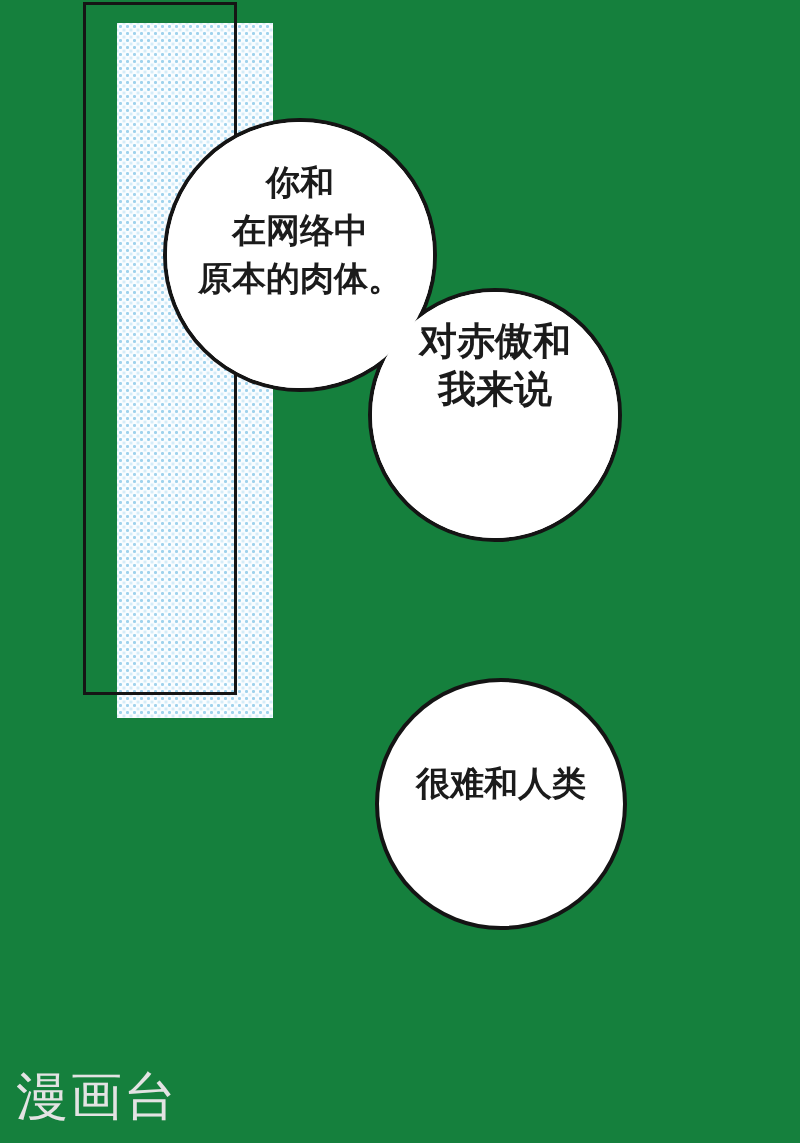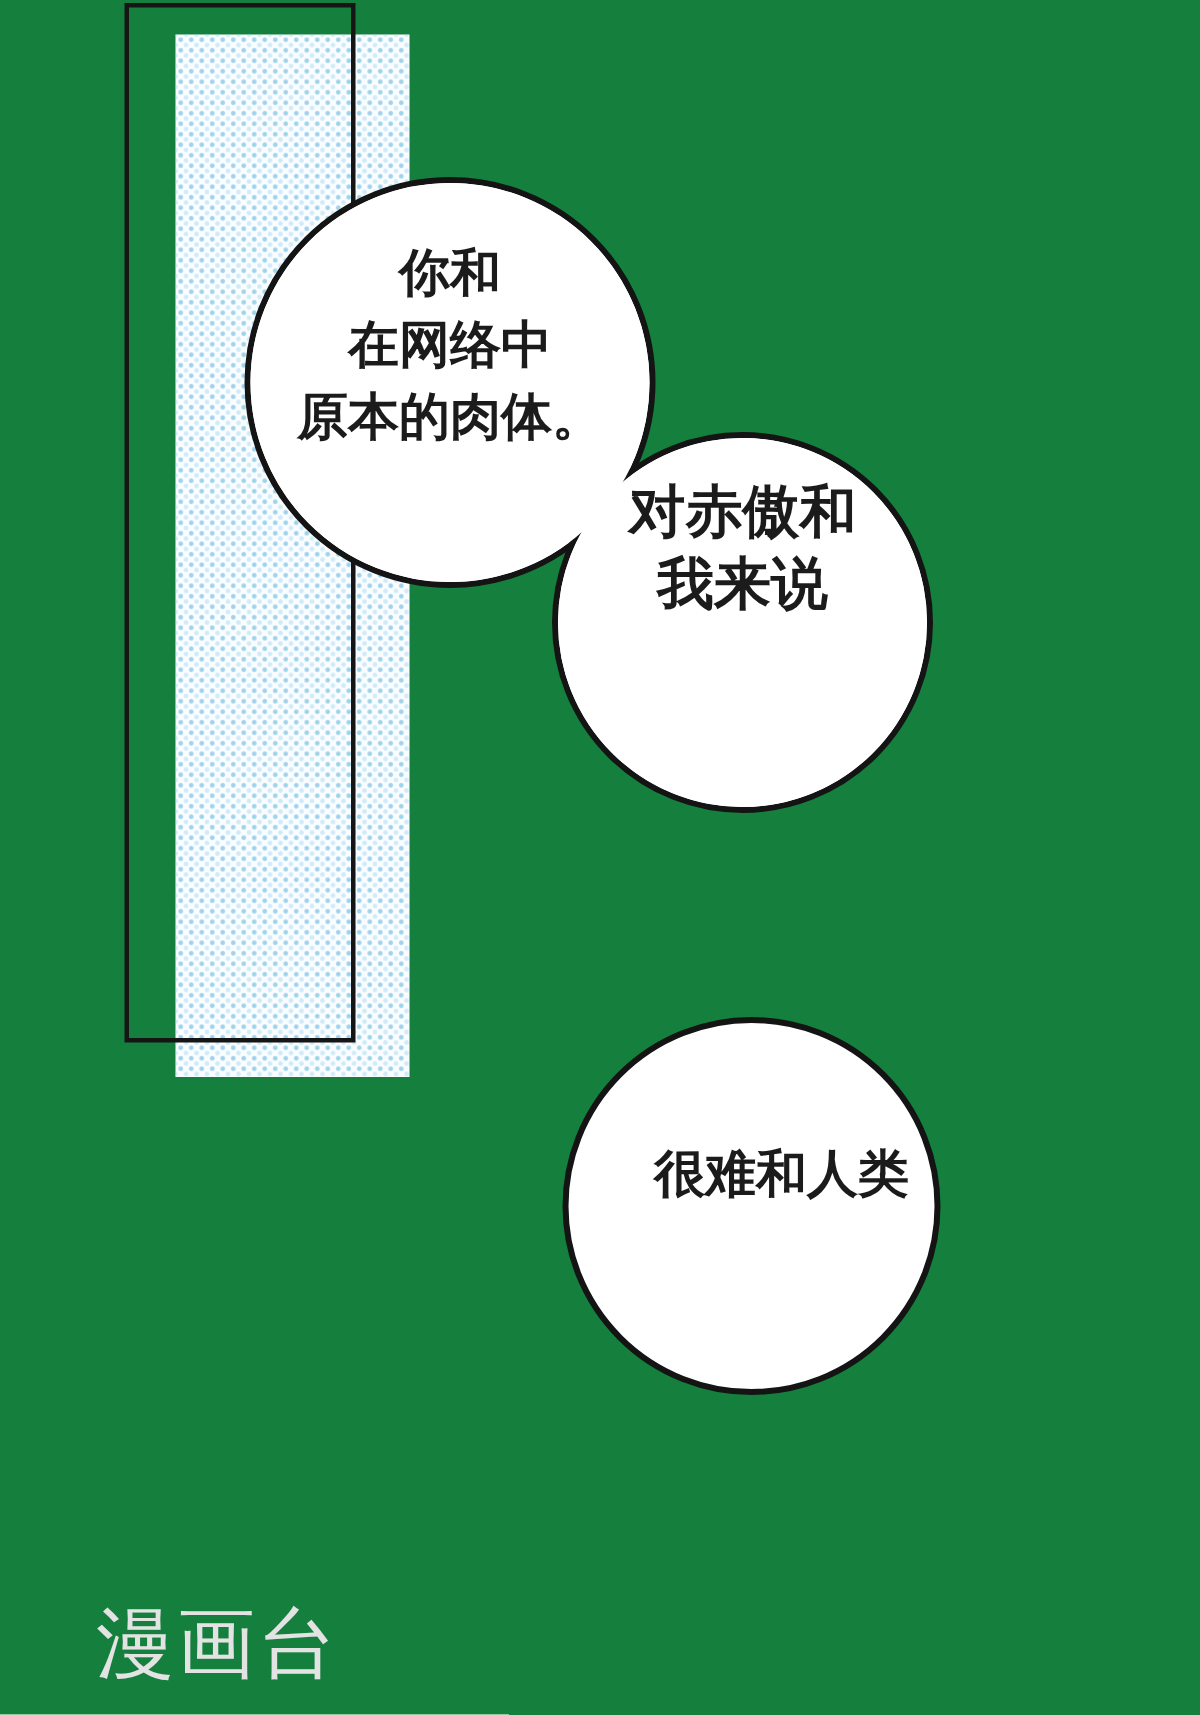--- a/index.html
+++ b/index.html
@@ -61,33 +61,32 @@
     text-align: center;
     font-weight: 700;
     color: #1b1b1b;
     line-height: 48px;
     z-index: 6;
     letter-spacing: 0px;
     white-space: nowrap;
   }
   .bubble-1-text { left: 150px; top: 158px; width: 300px; font-size: 34px; }
   .bubble-2-text { left: 345px; top: 317px; width: 300px; font-size: 38px; }
-  .bubble-3-text { left: 371px; top: 759px; width: 300px; font-size: 34px; }
+  .bubble-3-text { left: 351px; top: 759px; width: 300px; font-size: 34px; }
 
   .watermark {
     position: absolute;
     left: 16px; top: 1066px;
     font-size: 52px;
     line-height: 60px;
     letter-spacing: 2px;
     color: #e3e3e3;
     font-weight: 400;
     z-index: 2;
     white-space: nowrap;
-    margin-left: 48px;
   }
 </style>
 </head>
 <body>
 
 <div id="page">
 
   <div class="screentone"></div>
   <div class="panel-border"></div>
 

